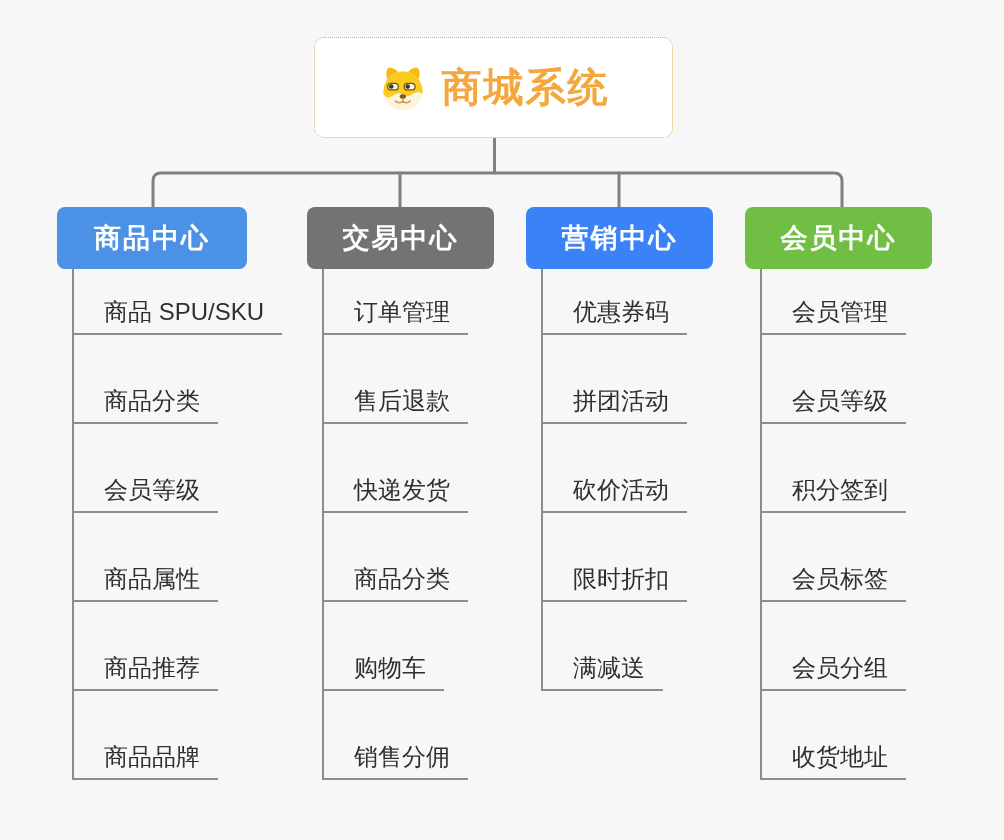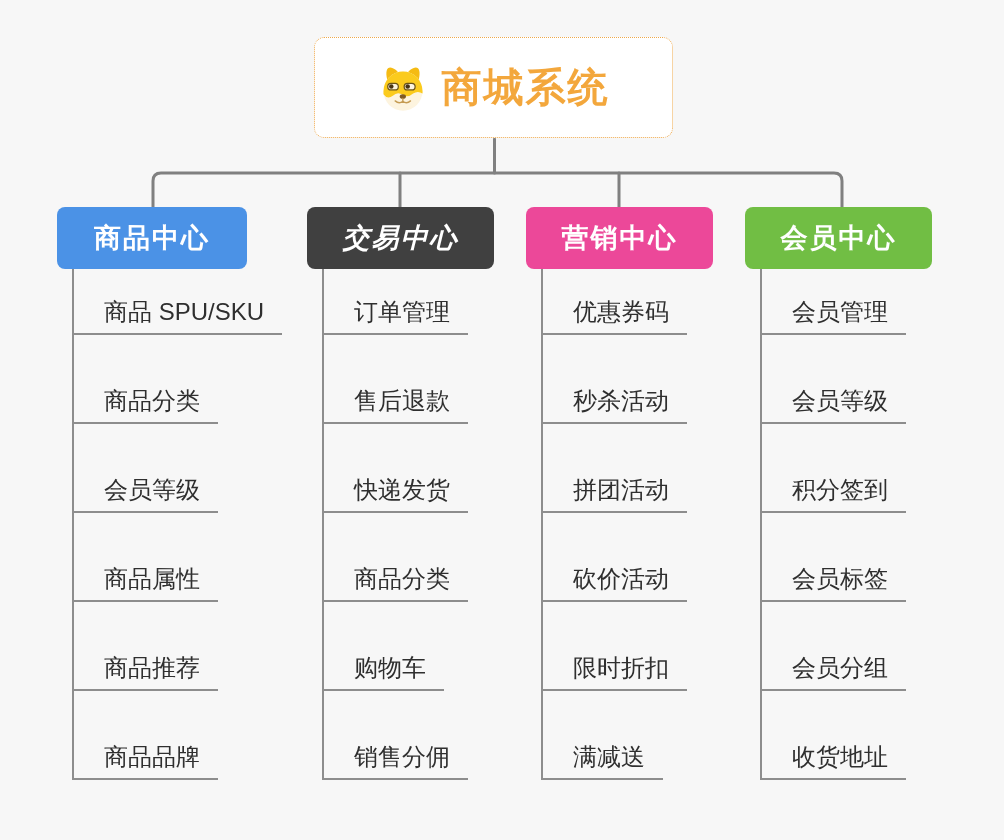--- a/index.html
+++ b/index.html
@@ -96,21 +96,21 @@
       <div class="leaf-row">
           <div class="leaf-node">商品推荐</div>
         </div>
       <div class="leaf-row">
           <div class="leaf-node">商品品牌</div>
         </div>
     </div>
   </div>
 
   <div class="branch-group bg1">
-    <div class="branch-head" style="background: #404040; font-style: italic;">交易中心</div>
+    <div class="branch-head" style="background: #737373;">交易中心</div>
     <div class="branch-leaves">
       <div class="leaf-row">
           <div class="leaf-node">订单管理</div>
         </div>
       <div class="leaf-row">
           <div class="leaf-node">售后退款</div>
         </div>
       <div class="leaf-row">
           <div class="leaf-node">快递发货</div>
         </div>
@@ -120,27 +120,24 @@
       <div class="leaf-row">
           <div class="leaf-node">购物车</div>
         </div>
       <div class="leaf-row">
           <div class="leaf-node">销售分佣</div>
         </div>
     </div>
   </div>
 
   <div class="branch-group bg2">
-    <div class="branch-head" style="background: #ec4899;">营销中心</div>
+    <div class="branch-head" style="background: #3b82f6;">营销中心</div>
     <div class="branch-leaves">
       <div class="leaf-row">
           <div class="leaf-node">优惠券码</div>
-        </div>
-      <div class="leaf-row">
-          <div class="leaf-node">秒杀活动</div>
         </div>
       <div class="leaf-row">
           <div class="leaf-node">拼团活动</div>
         </div>
       <div class="leaf-row">
           <div class="leaf-node">砍价活动</div>
         </div>
       <div class="leaf-row">
           <div class="leaf-node">限时折扣</div>
         </div>

